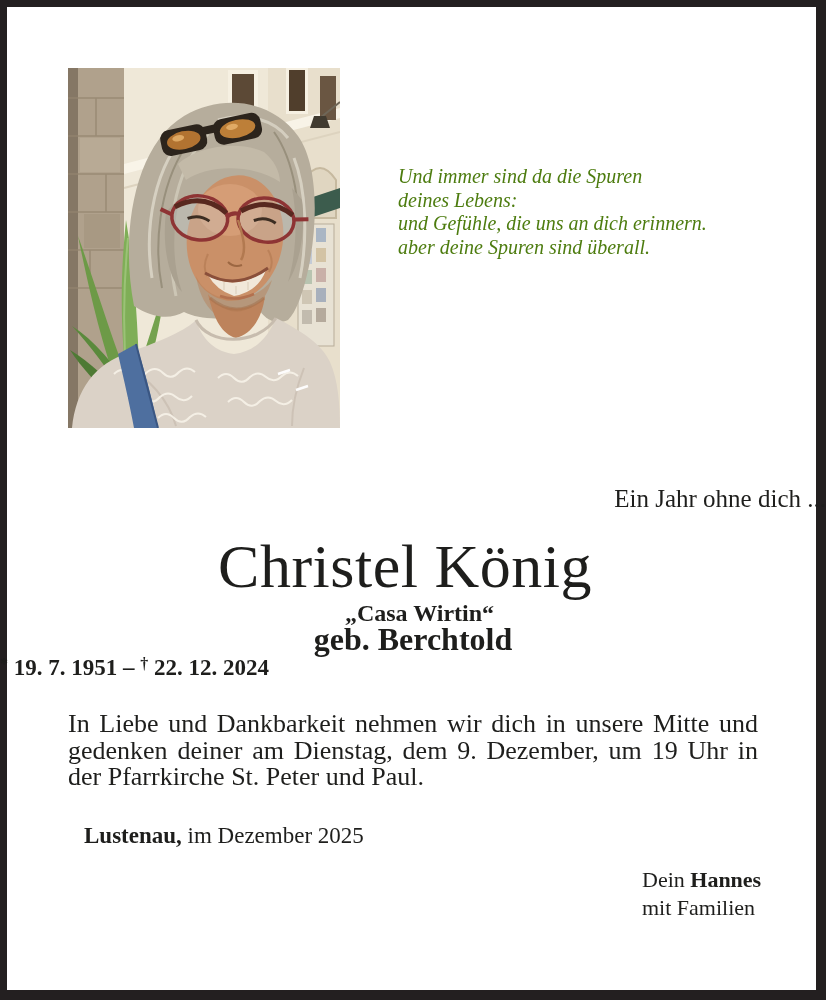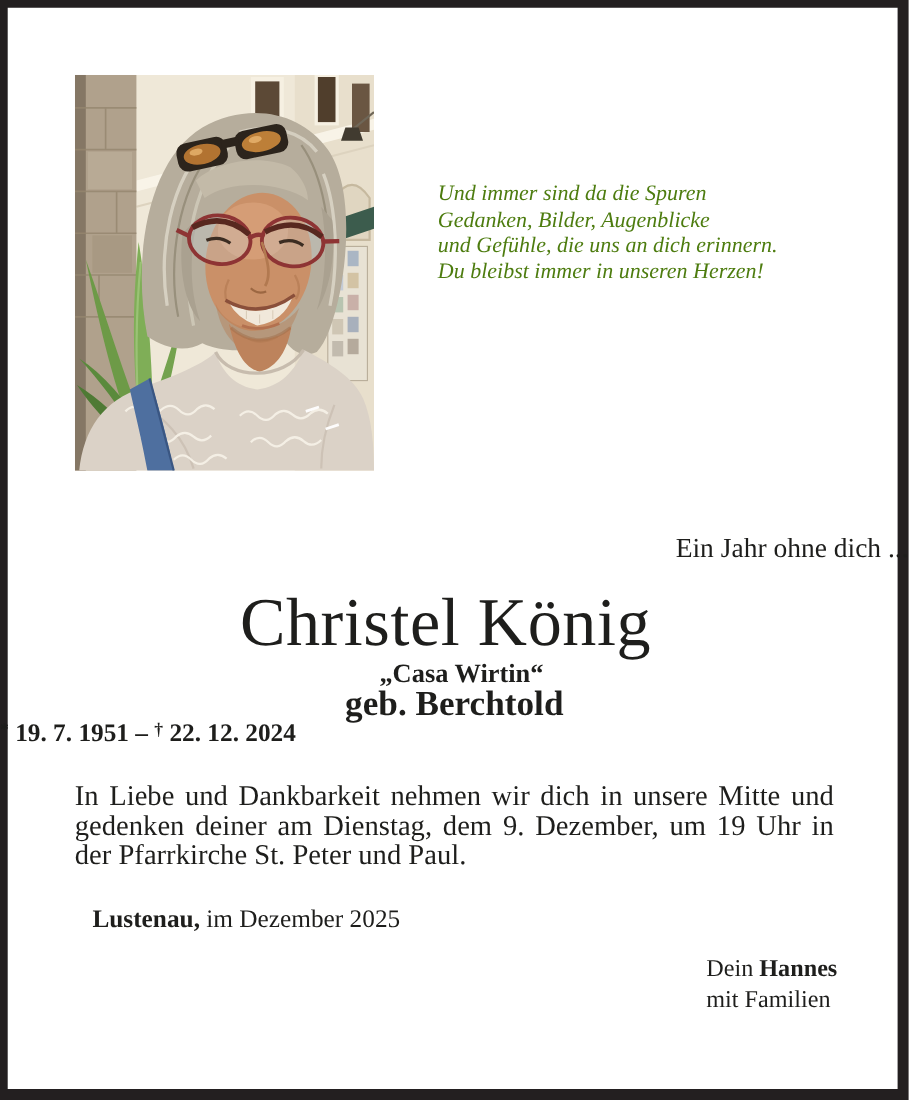--- a/index.html
+++ b/index.html
@@ -232,23 +232,23 @@
         </g>
         <path d="M50,286 C56,312 62,338 66,360 L90,360 C84,330 76,300 68,276 Z" fill="#4e6f9f"></path>
         <path d="M68,276 L90,360" stroke="#3a5682" stroke-width="2" fill="none"></path>
       </g>
     </g>
   </svg>
 </div>
 
 <div class="poem">
   <div>Und immer sind da die Spuren</div>
-  <div>Gedanken, Bilder, Augenblicke</div>
+  <div>deines Lebens:</div>
   <div>und Gefühle, die uns an dich erinnern.</div>
-  <div>Du bleibst immer in unseren Herzen!</div>
+  <div>aber deine Spuren sind überall.</div>
 </div>
 
 <div class="intro">Ein Jahr ohne dich ...</div>
 
 <div class="name">Christel König</div>
 
 <div class="nickname">„Casa Wirtin“</div>
 
 <div class="birthname">geb. Berchtold</div>
 

